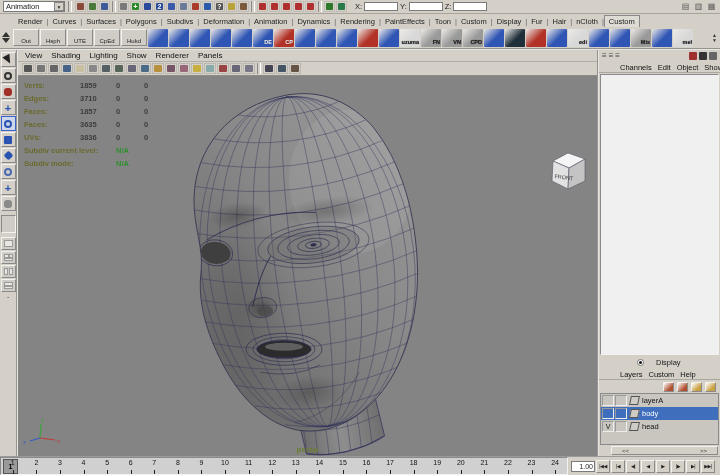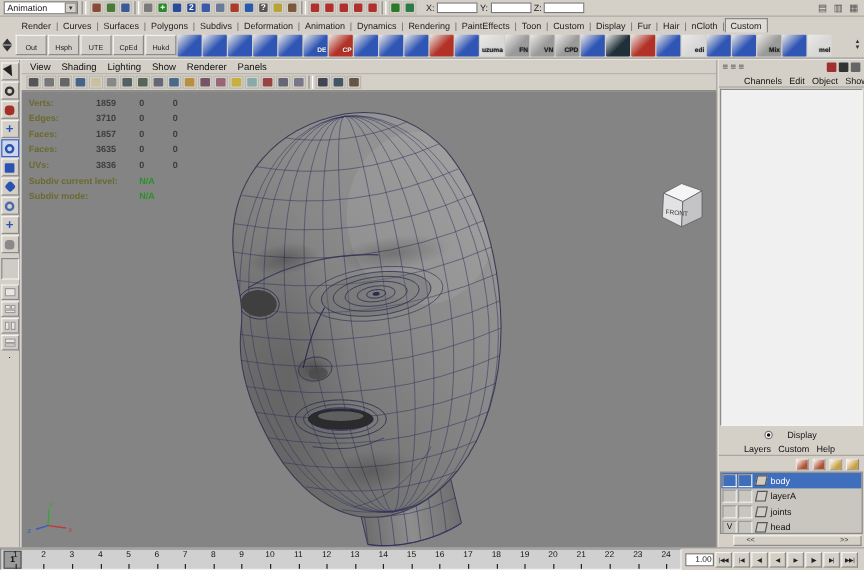--- a/index.html
+++ b/index.html
@@ -604,20 +604,21 @@
           </div>
           <div class="hud-sub">
             <div class="lb">Subdiv current level:</div>
             <div class="vv">N/A</div>
           </div>
           <div class="hud-sub">
             <div class="lb">Subdiv mode:</div>
             <div class="vv">N/A</div>
           </div>
         </div>
+      <div class="persp-label">persp</div>
     </div>
   </div>
 
   <div class="sidepanel">
     <div class="sp-iconrow" id="cb-icons">
         <div class="spicon">≡</div>
         <div class="spicon">≡</div>
         <div class="spicon">≡</div>
         <div class="spacer"></div>
         <div class="spicon">
@@ -658,37 +659,31 @@
         <div>Custom</div>
         <div>Help</div>
       </div>
     <div class="lp-iconrow" id="le-icons">
         <div class="lpicon bevel-out" style="background: linear-gradient(135deg, rgb(255, 255, 255) 0%, rgb(176, 80, 48) 70%);"></div>
         <div class="lpicon bevel-out" style="background: linear-gradient(135deg, rgb(255, 255, 255) 0%, rgb(176, 80, 48) 70%);"></div>
         <div class="lpicon bevel-out" style="background: linear-gradient(135deg, rgb(255, 255, 255) 0%, rgb(200, 160, 64) 70%);"></div>
         <div class="lpicon bevel-out" style="background: linear-gradient(135deg, rgb(255, 255, 255) 0%, rgb(200, 160, 64) 70%);"></div>
       </div>
     <div class="layer-list" id="le-list">
+        <div class="layer-row">
+          <div class="lcell"></div>
+          <div class="lcell"></div>
+          <div class="lswatch"></div>
+          <div>layerA</div>
+        </div>
         <div class="layer-row sel">
           <div class="lcell"></div>
           <div class="lcell"></div>
           <div class="lswatch"></div>
           <div>body</div>
-        </div>
-        <div class="layer-row">
-          <div class="lcell"></div>
-          <div class="lcell"></div>
-          <div class="lswatch"></div>
-          <div>layerA</div>
-        </div>
-        <div class="layer-row">
-          <div class="lcell"></div>
-          <div class="lcell"></div>
-          <div class="lswatch"></div>
-          <div>joints</div>
         </div>
         <div class="layer-row">
           <div class="lcell">V</div>
           <div class="lcell"></div>
           <div class="lswatch"></div>
           <div>head</div>
         </div>
       </div>
     <div class="lp-scroll bevel-out">
       <span>&lt;&lt;</span>

